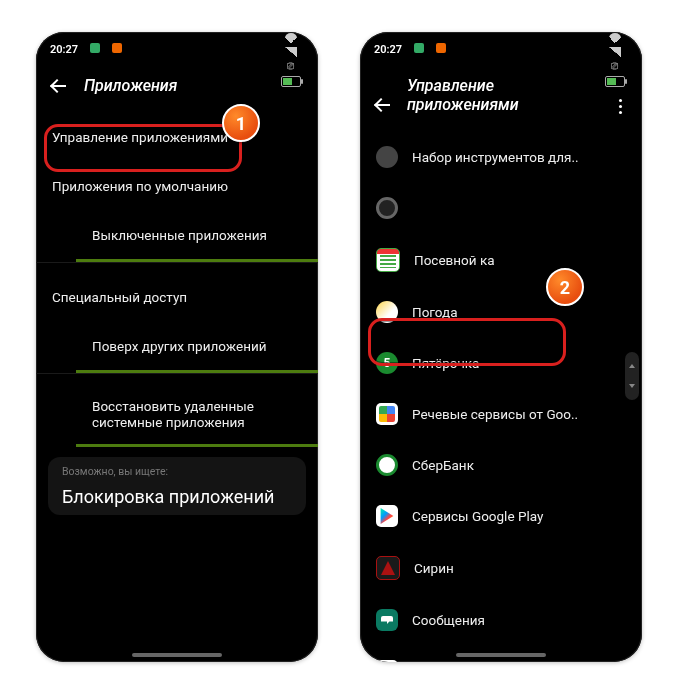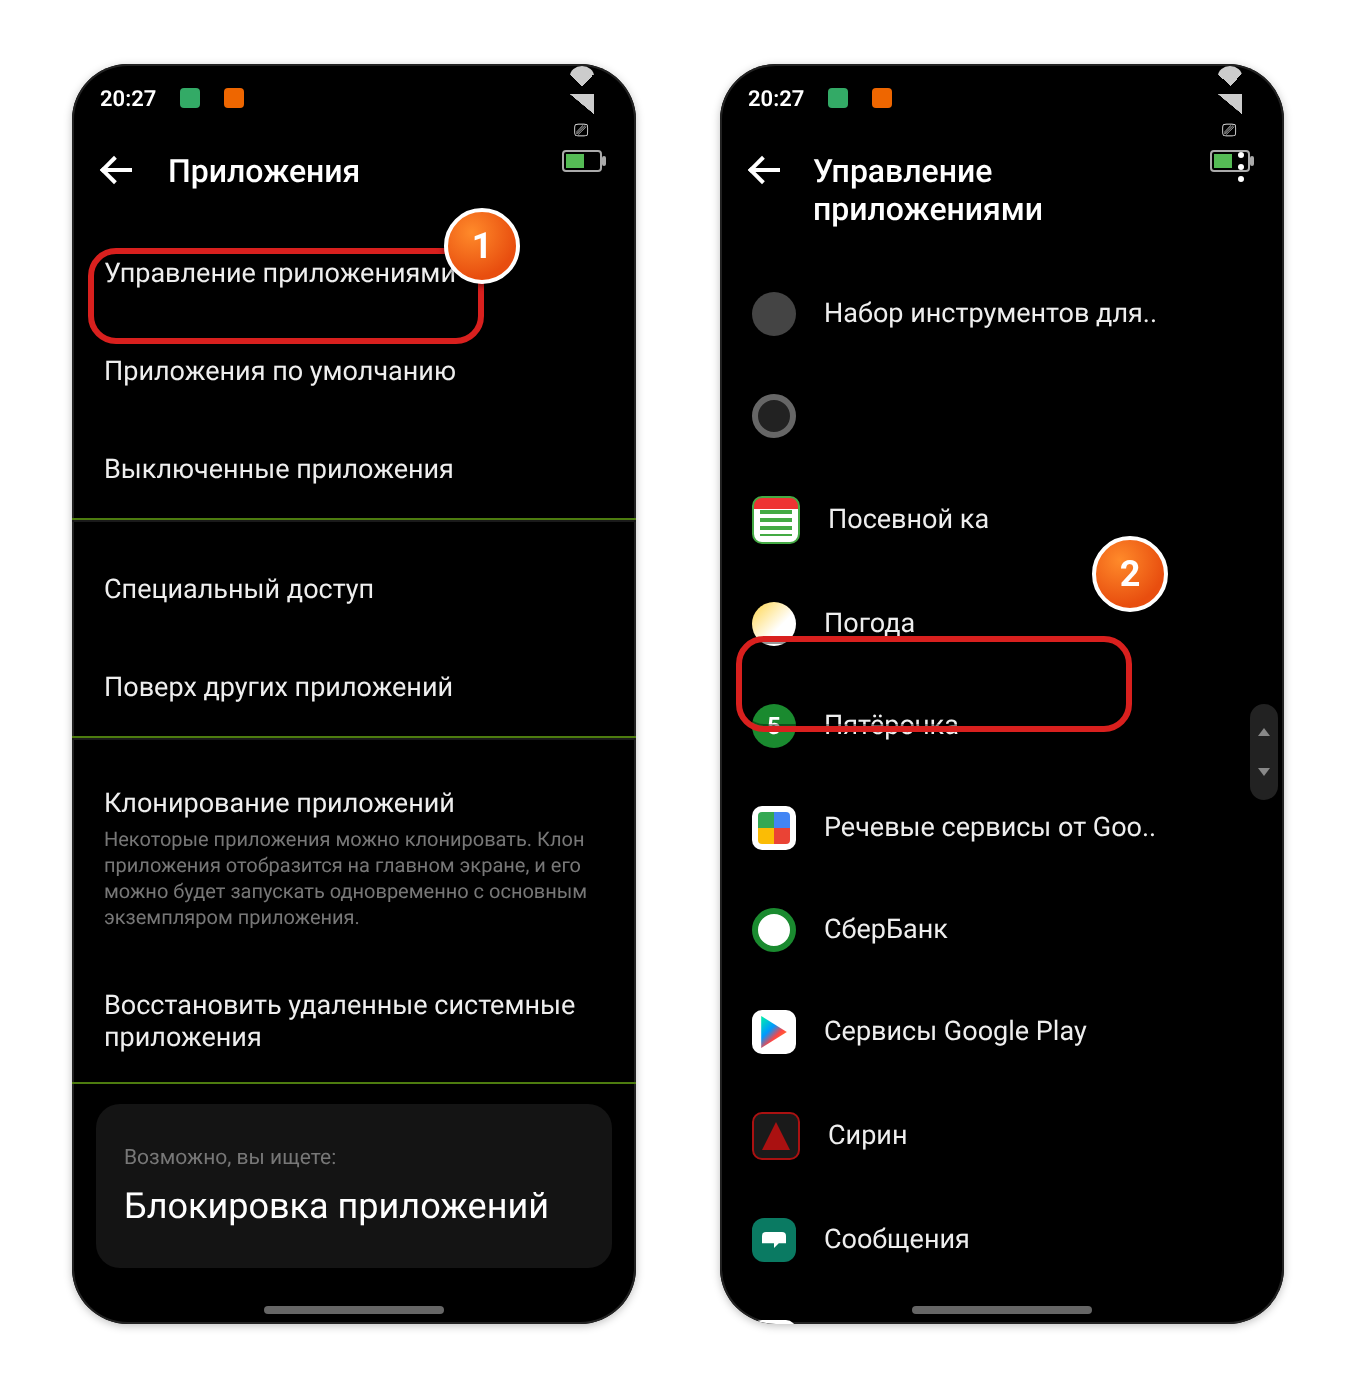--- a/index.html
+++ b/index.html
@@ -27,56 +27,56 @@
   
   .status {
     display: flex;
     align-items: center;
     justify-content: space-between;
     height: 26px;
     padding: 4px 14px 0 14px;
     font-size: 11px;
     font-weight: 600;
   }
-  .status .left { display:flex; align-items:center; gap:12px;}
+  .status .left { display:flex; gap:12px;}
   .status .right{ display:flex; align-items:center; gap:4px; font-size:9px; font-weight:500;flex-direction:column;}
   .st-ico { display:inline-block; width:10px; height:10px; background:#555; border-radius:2px;}
   .st-ico.g{background:#3a6;}
   .st-ico.o{background:#e60;}
   .kbs{font-size:8px; line-height:8px;}
   .kbs b{font-size:9px;}
   .batt{display:inline-flex;align-items:center;gap:1px;}
   .batt .shell{width:18px;height:9px;border:1px solid #aaa;border-radius:2px;position:relative;}
   .batt .shell::after{content:"";position:absolute;right:-3px;top:2px;width:2px;height:5px;background:#aaa;border-radius:1px;}
   .batt .fill{position:absolute;left:1px;top:1px;bottom:1px;width:55%;background:#5b5;}
   .wifi,.sig{width:12px;height:10px;display:inline-block;}
   .wifi{background:conic-gradient(from -45deg at 50% 100%,#ccc 0 90deg,transparent 0);border-radius:50% 50% 0 0;}
   .sig{background:linear-gradient(to top right,transparent 49%,#ccc 50%);}
 
   
   .hdr {
-    display:flex; align-items:flex-start; gap:16px;
+    display:flex; align-items:flex-end; gap:16px;
     padding: 14px 14px 18px 14px;
-    font-size: 16px; font-weight:500;
+    font-size: 16px; font-weight:500;font-style:italic;
   }
   .back-arrow{width:18px;height:18px;position:relative;}
   .back-arrow::before{content:"";position:absolute;left:2px;top:8px;width:14px;height:2px;background:#fff;}
   .back-arrow::after{content:"";position:absolute;left:2px;top:4px;width:8px;height:8px;border-left:2px solid #fff;border-bottom:2px solid #fff;transform:rotate(45deg);}
   .dots{width:16px;display:flex;flex-direction:column;align-items:center;gap:3px;margin-left:auto;}
   .dots span{width:3px;height:3px;background:#fff;border-radius:50%;}
 
   
   .row {
     display:flex; align-items:center;
     padding: 14px 16px;
     font-size:13.5px;
     min-height:20px;
     border-bottom:1px solid rgba(255,255,255,0);
   }
-  .row.sep{border-bottom:1px solid #4d7c0f;}
+  .row.sep{border-bottom:3px solid #4d7c0f;margin-left:40px;}
   .row .txt{flex:1; color:#eee;}
   .row small{display:block;color:#777;font-size:10px;line-height:13px;margin-top:4px;}
   .gap{height:10px;border-top:1px solid #1a1a1a;}
 
   
   .hl {
     position:absolute;
     border:3px solid #d9201e;
     border-radius:14px;
     pointer-events:none;
@@ -108,21 +108,21 @@
   .ico-play{background:#fff;}
   .ico-play::after{content:"";display:block;margin:3px;width:16px;height:16px;background:linear-gradient(135deg,#0f9,#09f 40%,#f44 60%,#fb0);clip-path:polygon(10% 0,90% 50%,10% 100%);}
   .ico-sirin{background:#1a1a1a;border:1px solid #a11;}
   .ico-sirin::after{content:"";display:block;margin:3px auto;width:14px;height:14px;background:#a11;clip-path:polygon(50% 0,100% 100%,0 100%);}
   .ico-msg{background:#0a7a62;border-radius:6px;}
   .ico-msg::after{content:"";display:block;margin:5px;width:12px;height:8px;background:#fff;border-radius:2px;clip-path:polygon(0 0,100% 0,100% 70%,70% 70%,50% 100%,50% 70%,0 70%);}
   .ico-comm{background:#fff;}
   .ico-comm::after{content:"";display:block;margin:4px;width:14px;height:14px;background:#3a8;border-radius:2px;}
 
   
-  .card{margin:10px 12px;background:#141414;border-radius:12px;padding:20px 14px;}
+  .card{margin:10px 12px;background:#141414;border-radius:12px;padding:8px 14px;}
   .card .lbl{color:#777;font-size:10.5px;margin-bottom:8px;}
   .card .opt{color:#ffffff;font-size:18px;}
 
   
   .navpill{position:absolute;bottom:5px;left:50%;transform:translateX(-50%);width:90px;height:4px;background:#666;border-radius:3px;}
 
   
   .scrollhandle{position:absolute;right:3px;top:320px;width:14px;height:40px;background:#222;border-radius:8px;display:flex;flex-direction:column;align-items:center;justify-content:space-around;padding:4px 0;}
   .scrollhandle::before,.scrollhandle::after{content:"";width:0;height:0;border-left:3px solid transparent;border-right:3px solid transparent;}
   .scrollhandle::before{border-bottom:4px solid #888;}
@@ -166,26 +166,20 @@
       <span class="txt">Выключенные приложения</span>
     </div>
   <div class="gap"></div>
   <div class="row">
       <span class="txt">Специальный доступ</span>
     </div>
   <div class="row sep">
       <span class="txt">Поверх других приложений</span>
     </div>
   <div class="gap"></div>
-  <div class="row">
-    <span class="txt">
-      <span>Клонирование приложений</span>
-      <small>Некоторые приложения можно клонировать. Клон приложения отобразится на главном экране, и его можно будет запускать одновременно с основным экземпляром приложения.</small>
-    </span>
-  </div>
   <div class="row sep">
       <span class="txt">Восстановить удаленные системные приложения</span>
     </div>
 
   <div class="card">
     <div class="lbl">Возможно, вы ищете:</div>
     <div class="opt">Блокировка приложений</div>
   </div>
 
   <div class="navpill"></div>

